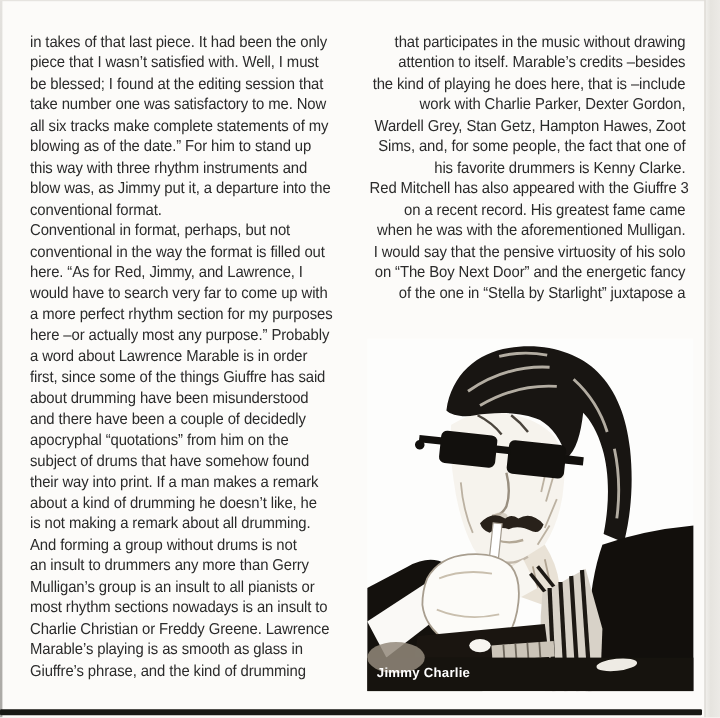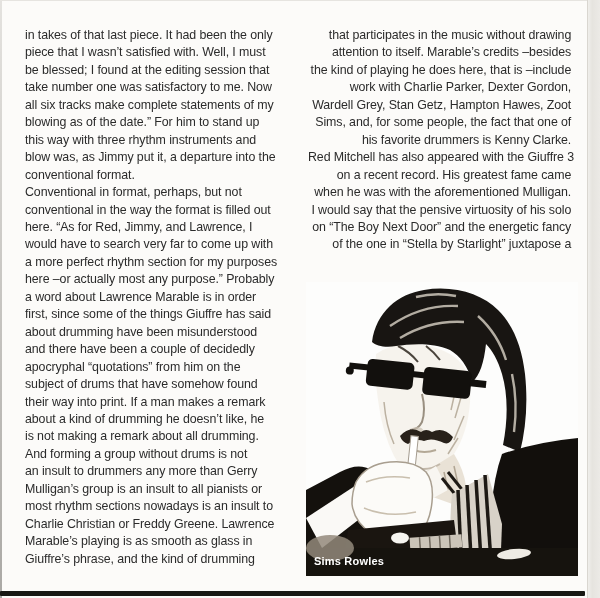--- a/index.html
+++ b/index.html
@@ -196,21 +196,21 @@
             <path d="M124,254 L124,267"></path>
           <path d="M134,254 L134,267"></path>
             <path d="M144,254 L144,267"></path>
         </g>
       </g>
 
       <rect x="0" y="266" width="272" height="28" fill="#16130e"></rect>
       <ellipse cx="24" cy="266" rx="24" ry="13" fill="#93897b" opacity="0.85"></ellipse>
       <ellipse cx="208" cy="272" rx="17" ry="5" fill="#eeebe4" transform="rotate(-6 208 272)"></ellipse>
     </svg>
-    <figcaption class="photo-caption">Sims Rowles</figcaption>
+    <figcaption class="photo-caption">Jimmy Charlie</figcaption>
   </figure>
 
   <div class="left-edge"></div>
   <div class="top-edge"></div>
   <div class="right-strip"></div>
   <div class="bottom-strip"></div>
 
 </div>
 
 </body></html>

